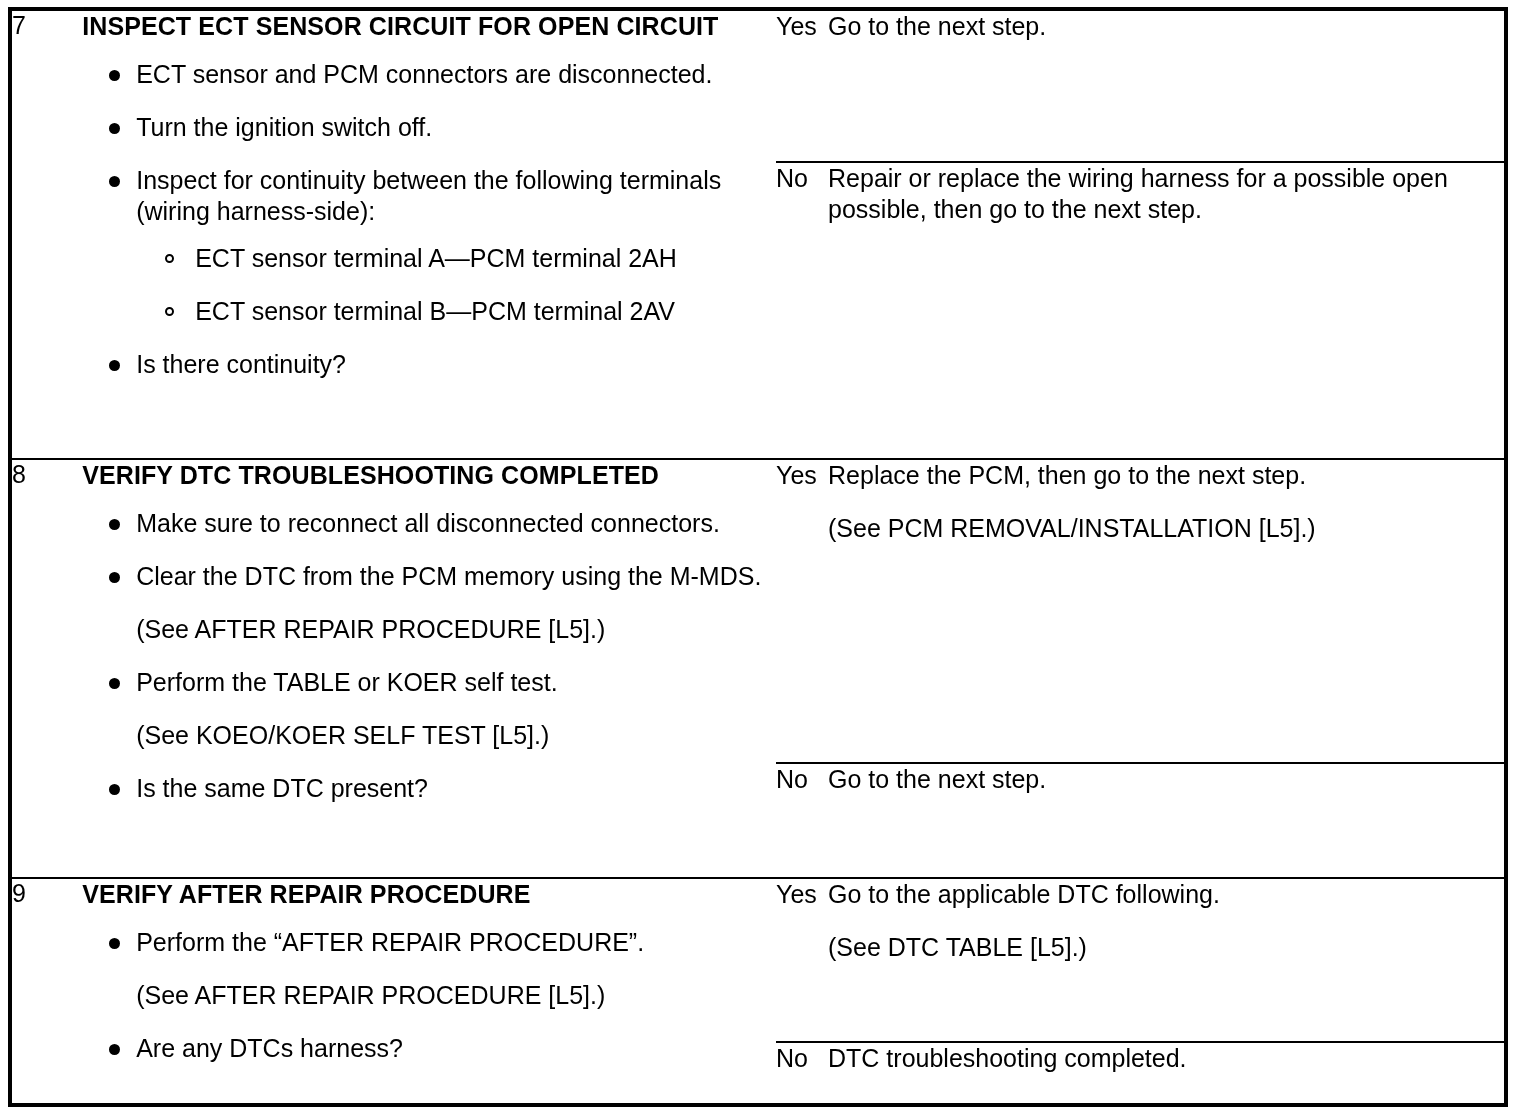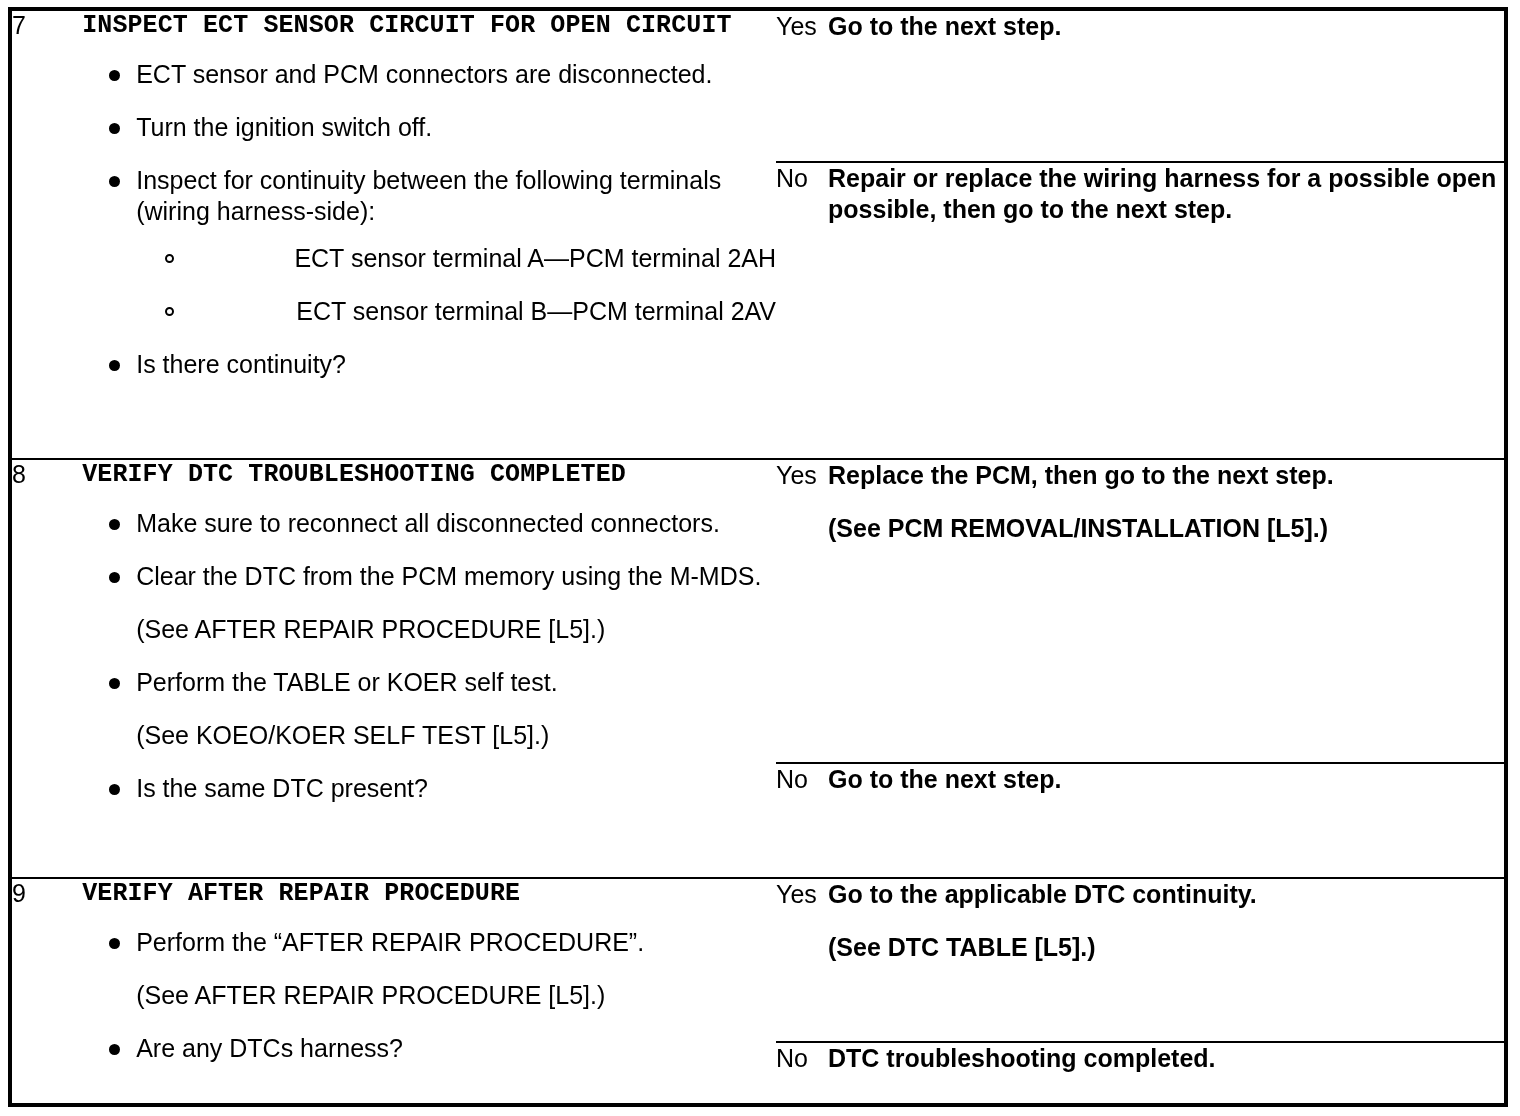--- a/index.html
+++ b/index.html
@@ -70,21 +70,20 @@
   }
 
   
   .action-title {
     font-size: 25px;
     font-weight: bold;
     line-height: 30px;
     letter-spacing: 0.1px;
     margin: 0 0 18px 0;
     white-space: nowrap;
-    font-family: Liberation Mono, monospace;
   }
 
   .bullet-list {
     margin: 0;
     padding: 0;
     list-style: none;
   }
 
   .bullet-item {
     position: relative;
@@ -110,21 +109,20 @@
     line-height: 31px;
     padding-left: 54px;
     margin-bottom: 22px;
   }
   .note-line:last-child { margin-bottom: 0; }
 
   .sub-list {
     margin: 16px 0 0 0;
     padding: 0;
     list-style: none;
-    text-align: right;
   }
 
   .sub-item {
     position: relative;
     padding-left: 59px;
     margin-bottom: 22px;
     font-size: 25px;
     line-height: 31px;
   }
   .sub-item:last-child { margin-bottom: 4px; }
@@ -159,21 +157,20 @@
     width: 52px;
     border-right: 2px solid #000000;
     padding: 6px 0 0 6px;
     font-size: 25px;
     line-height: 30px;
   }
   .yn-text {
     padding: 6px 10px 10px 10px;
     font-size: 25px;
     line-height: 31px;
-    font-weight: bold;
   }
   .yn-text p {
     margin: 0 0 22px 0;
   }
   .yn-text p:last-child { margin-bottom: 0; }
 </style>
 </head>
 <body>
 
 <div class="page">
@@ -300,21 +297,21 @@
               <span>Are any DTCs harness?</span>
             </li>
           </ul>
         </td>
         <td class="cell-result">
           <table class="result-table">
             <tbody>
               <tr class="yn-row top">
                 <td class="yn-label">Yes</td>
                 <td class="yn-text">
-                  <p>Go to the applicable DTC continuity.</p>
+                  <p>Go to the applicable DTC following.</p>
                   <p>(See DTC TABLE [L5].)</p>
                 </td>
               </tr>
               <tr class="yn-row bottom">
                 <td class="yn-label">No</td>
                 <td class="yn-text">
                   <p>DTC troubleshooting completed.</p>
                 </td>
               </tr>
             </tbody>

